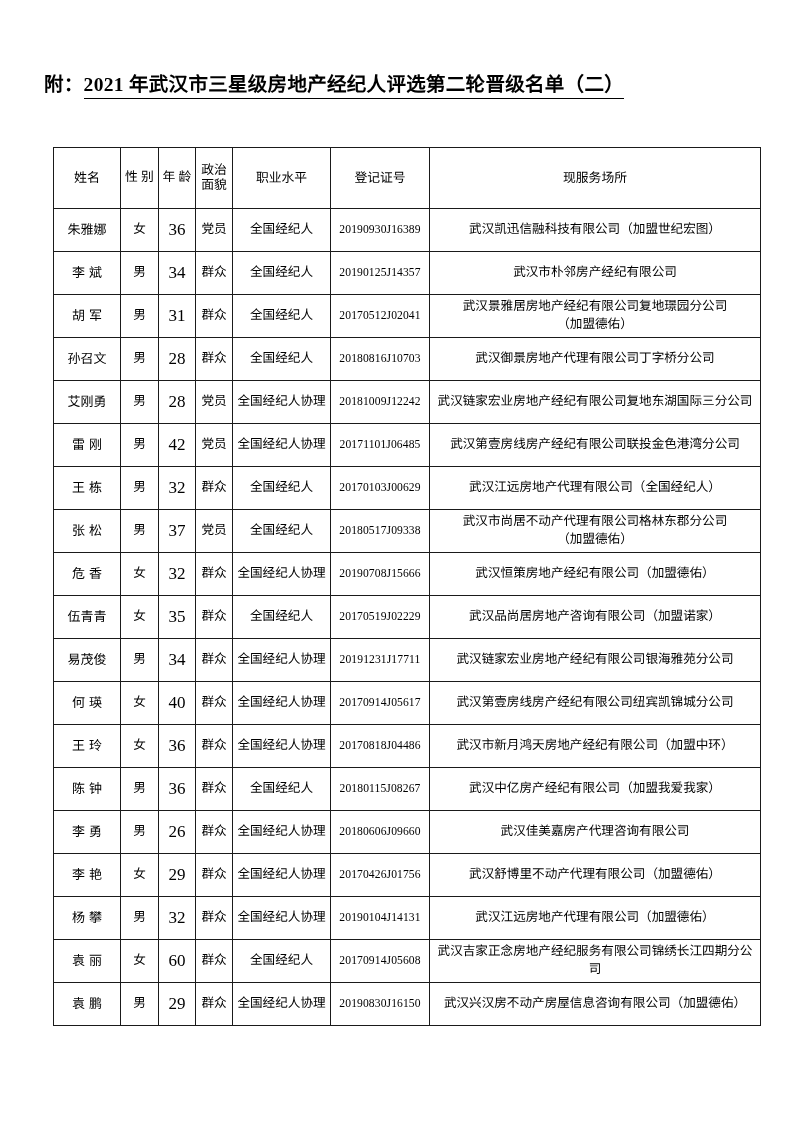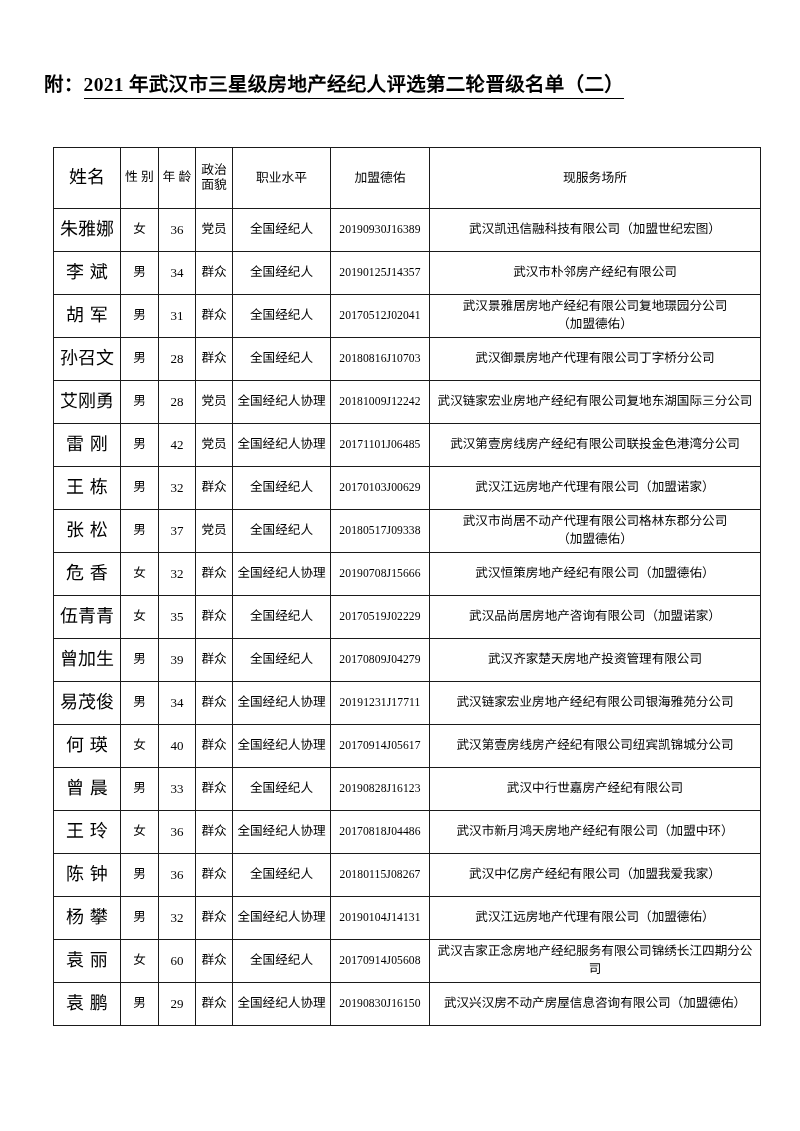--- a/index.html
+++ b/index.html
@@ -92,37 +92,37 @@
   
   col.c-name     { width: 67px; }
   col.c-gender   { width: 38px; }
   col.c-age      { width: 37px; }
   col.c-party    { width: 37px; }
   col.c-level    { width: 98px; }
   col.c-regno    { width: 99px; }
   col.c-office   { width: 331px; }
 
   td.name, th.name {
-    font-size: 18px;
+    font-size: 13px;
   }
   
   td.name.spread {
     letter-spacing: 0.32em;
     text-indent: 0.32em;
   }
 
   td.regno {
     font-family: "Liberation Serif", "DejaVu Serif", serif;
     font-size: 11.6px;
     letter-spacing: 0.1px;
     margin-left: 48px;
   }
 
   td.age {
-    font-size: 13px;
+    font-size: 17px;
   }
 
   td.office {
     font-size: 12.6px;
     padding-left: 6px;
     padding-right: 6px;
   }
   td.office .line { display: block; }
 </style>
 </head>
@@ -154,21 +154,21 @@
           </th>
           <th class="stacked">
             <span class="line">年</span>
             <span class="line">龄</span>
           </th>
           <th class="stacked">
             <span class="line">政治</span>
             <span class="line">面貌</span>
           </th>
           <th>职业水平</th>
-          <th>加盟德佑</th>
+          <th>登记证号</th>
           <th>现服务场所</th>
         </tr>
       </thead>
       <tbody id="roster-body">
           <tr>
             <td class="name">朱雅娜</td>
             <td class="gender">女</td>
             <td class="age">36</td>
             <td class="party">党员</td>
             <td class="level">全国经纪人</td>
@@ -234,21 +234,21 @@
             </td>
           </tr>
           <tr>
             <td class="name spread">王栋</td>
             <td class="gender">男</td>
             <td class="age">32</td>
             <td class="party">群众</td>
             <td class="level">全国经纪人</td>
             <td class="regno">20170103J00629</td>
             <td class="office">
-              <span class="line">武汉江远房地产代理有限公司（加盟诺家）</span>
+              <span class="line">武汉江远房地产代理有限公司（全国经纪人）</span>
             </td>
           </tr>
           <tr>
             <td class="name spread">张松</td>
             <td class="gender">男</td>
             <td class="age">37</td>
             <td class="party">党员</td>
             <td class="level">全国经纪人</td>
             <td class="regno">20180517J09338</td>
             <td class="office">
@@ -272,31 +272,20 @@
             <td class="gender">女</td>
             <td class="age">35</td>
             <td class="party">群众</td>
             <td class="level">全国经纪人</td>
             <td class="regno">20170519J02229</td>
             <td class="office">
               <span class="line">武汉品尚居房地产咨询有限公司（加盟诺家）</span>
             </td>
           </tr>
           <tr>
-            <td class="name">曾加生</td>
-            <td class="gender">男</td>
-            <td class="age">39</td>
-            <td class="party">群众</td>
-            <td class="level">全国经纪人</td>
-            <td class="regno">20170809J04279</td>
-            <td class="office">
-              <span class="line">武汉齐家楚天房地产投资管理有限公司</span>
-            </td>
-          </tr>
-          <tr>
             <td class="name">易茂俊</td>
             <td class="gender">男</td>
             <td class="age">34</td>
             <td class="party">群众</td>
             <td class="level">全国经纪人协理</td>
             <td class="regno">20191231J17711</td>
             <td class="office">
               <span class="line">武汉链家宏业房地产经纪有限公司银海雅苑分公司</span>
             </td>
           </tr>
@@ -305,50 +294,61 @@
             <td class="gender">女</td>
             <td class="age">40</td>
             <td class="party">群众</td>
             <td class="level">全国经纪人协理</td>
             <td class="regno">20170914J05617</td>
             <td class="office">
               <span class="line">武汉第壹房线房产经纪有限公司纽宾凯锦城分公司</span>
             </td>
           </tr>
           <tr>
-            <td class="name spread">曾晨</td>
-            <td class="gender">男</td>
-            <td class="age">33</td>
-            <td class="party">群众</td>
-            <td class="level">全国经纪人</td>
-            <td class="regno">20190828J16123</td>
-            <td class="office">
-              <span class="line">武汉中行世嘉房产经纪有限公司</span>
-            </td>
-          </tr>
-          <tr>
             <td class="name spread">王玲</td>
             <td class="gender">女</td>
             <td class="age">36</td>
             <td class="party">群众</td>
             <td class="level">全国经纪人协理</td>
             <td class="regno">20170818J04486</td>
             <td class="office">
               <span class="line">武汉市新月鸿天房地产经纪有限公司（加盟中环）</span>
             </td>
           </tr>
           <tr>
             <td class="name spread">陈钟</td>
             <td class="gender">男</td>
             <td class="age">36</td>
             <td class="party">群众</td>
             <td class="level">全国经纪人</td>
             <td class="regno">20180115J08267</td>
             <td class="office">
               <span class="line">武汉中亿房产经纪有限公司（加盟我爱我家）</span>
+            </td>
+          </tr>
+          <tr>
+            <td class="name spread">李勇</td>
+            <td class="gender">男</td>
+            <td class="age">26</td>
+            <td class="party">群众</td>
+            <td class="level">全国经纪人协理</td>
+            <td class="regno">20180606J09660</td>
+            <td class="office">
+              <span class="line">武汉佳美嘉房产代理咨询有限公司</span>
+            </td>
+          </tr>
+          <tr>
+            <td class="name spread">李艳</td>
+            <td class="gender">女</td>
+            <td class="age">29</td>
+            <td class="party">群众</td>
+            <td class="level">全国经纪人协理</td>
+            <td class="regno">20170426J01756</td>
+            <td class="office">
+              <span class="line">武汉舒博里不动产代理有限公司（加盟德佑）</span>
             </td>
           </tr>
           <tr>
             <td class="name spread">杨攀</td>
             <td class="gender">男</td>
             <td class="age">32</td>
             <td class="party">群众</td>
             <td class="level">全国经纪人协理</td>
             <td class="regno">20190104J14131</td>
             <td class="office">

